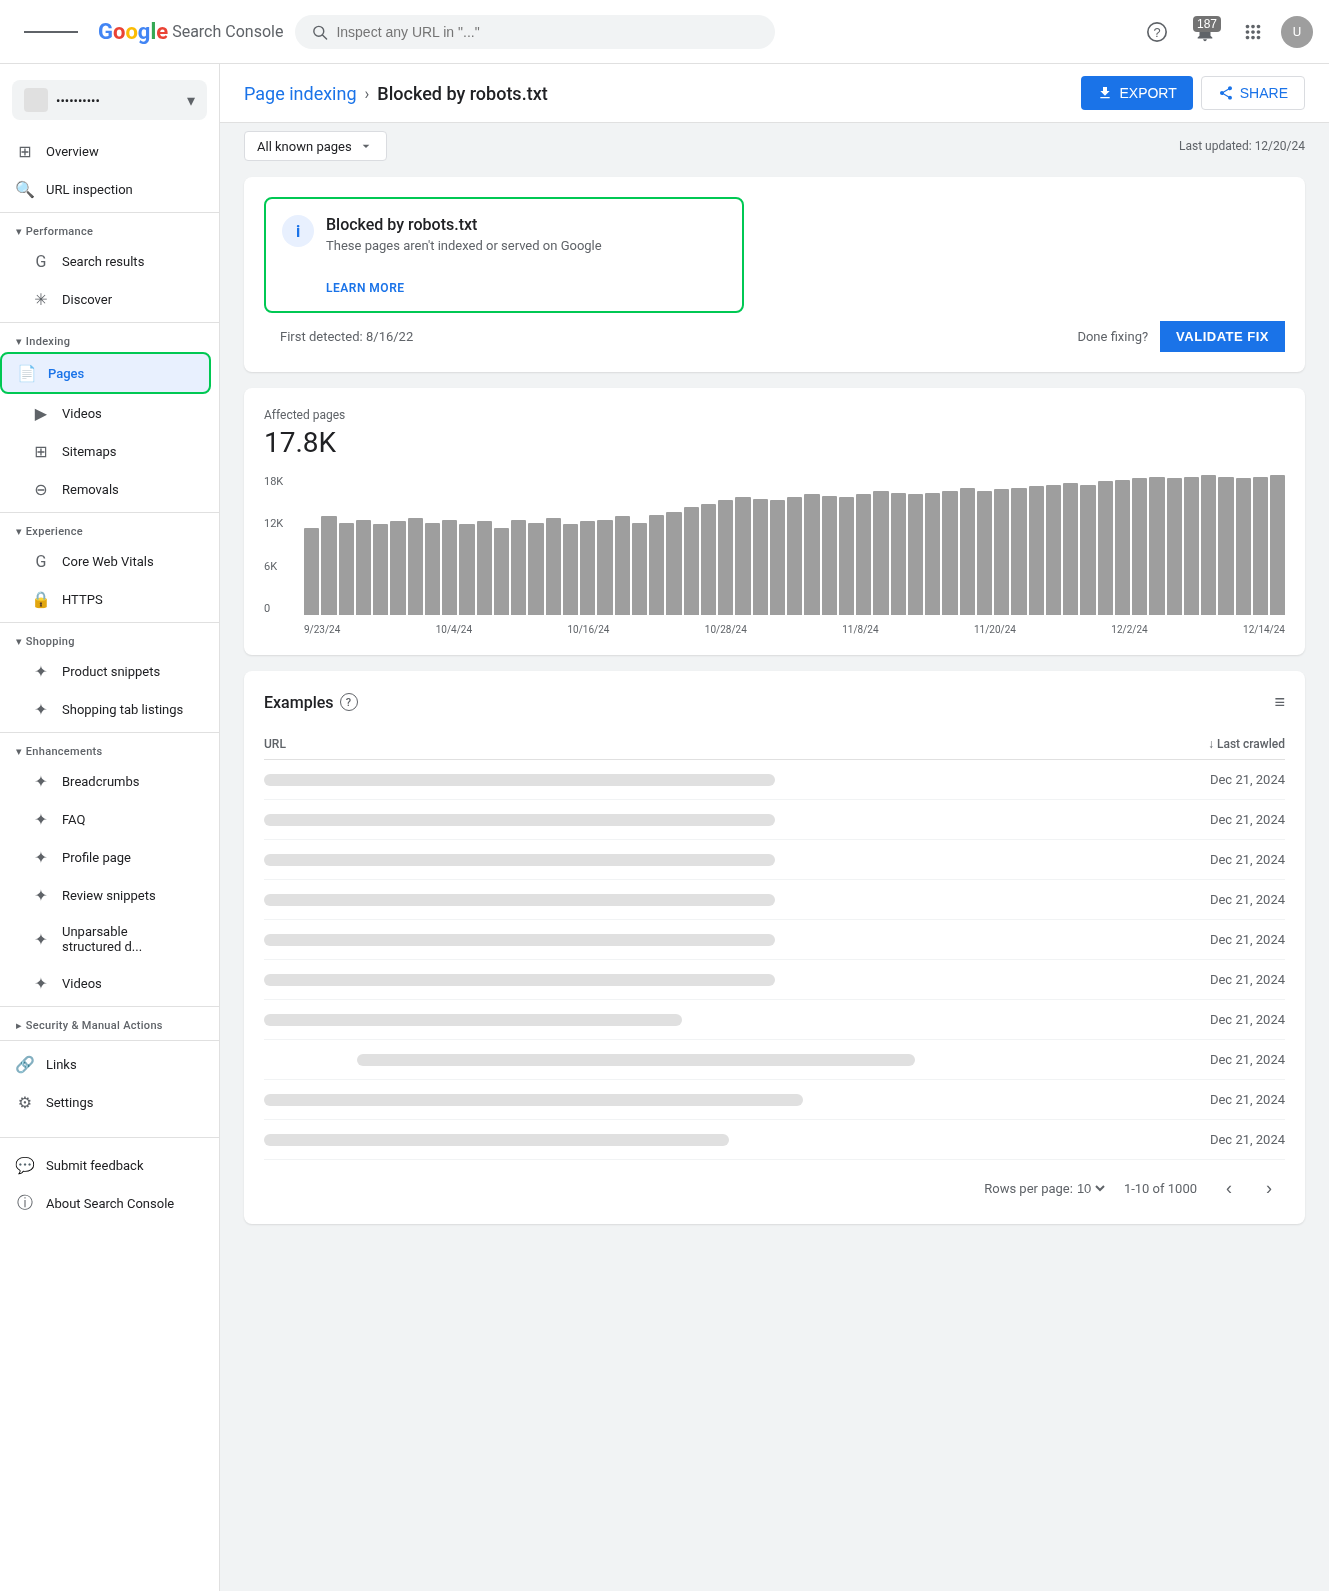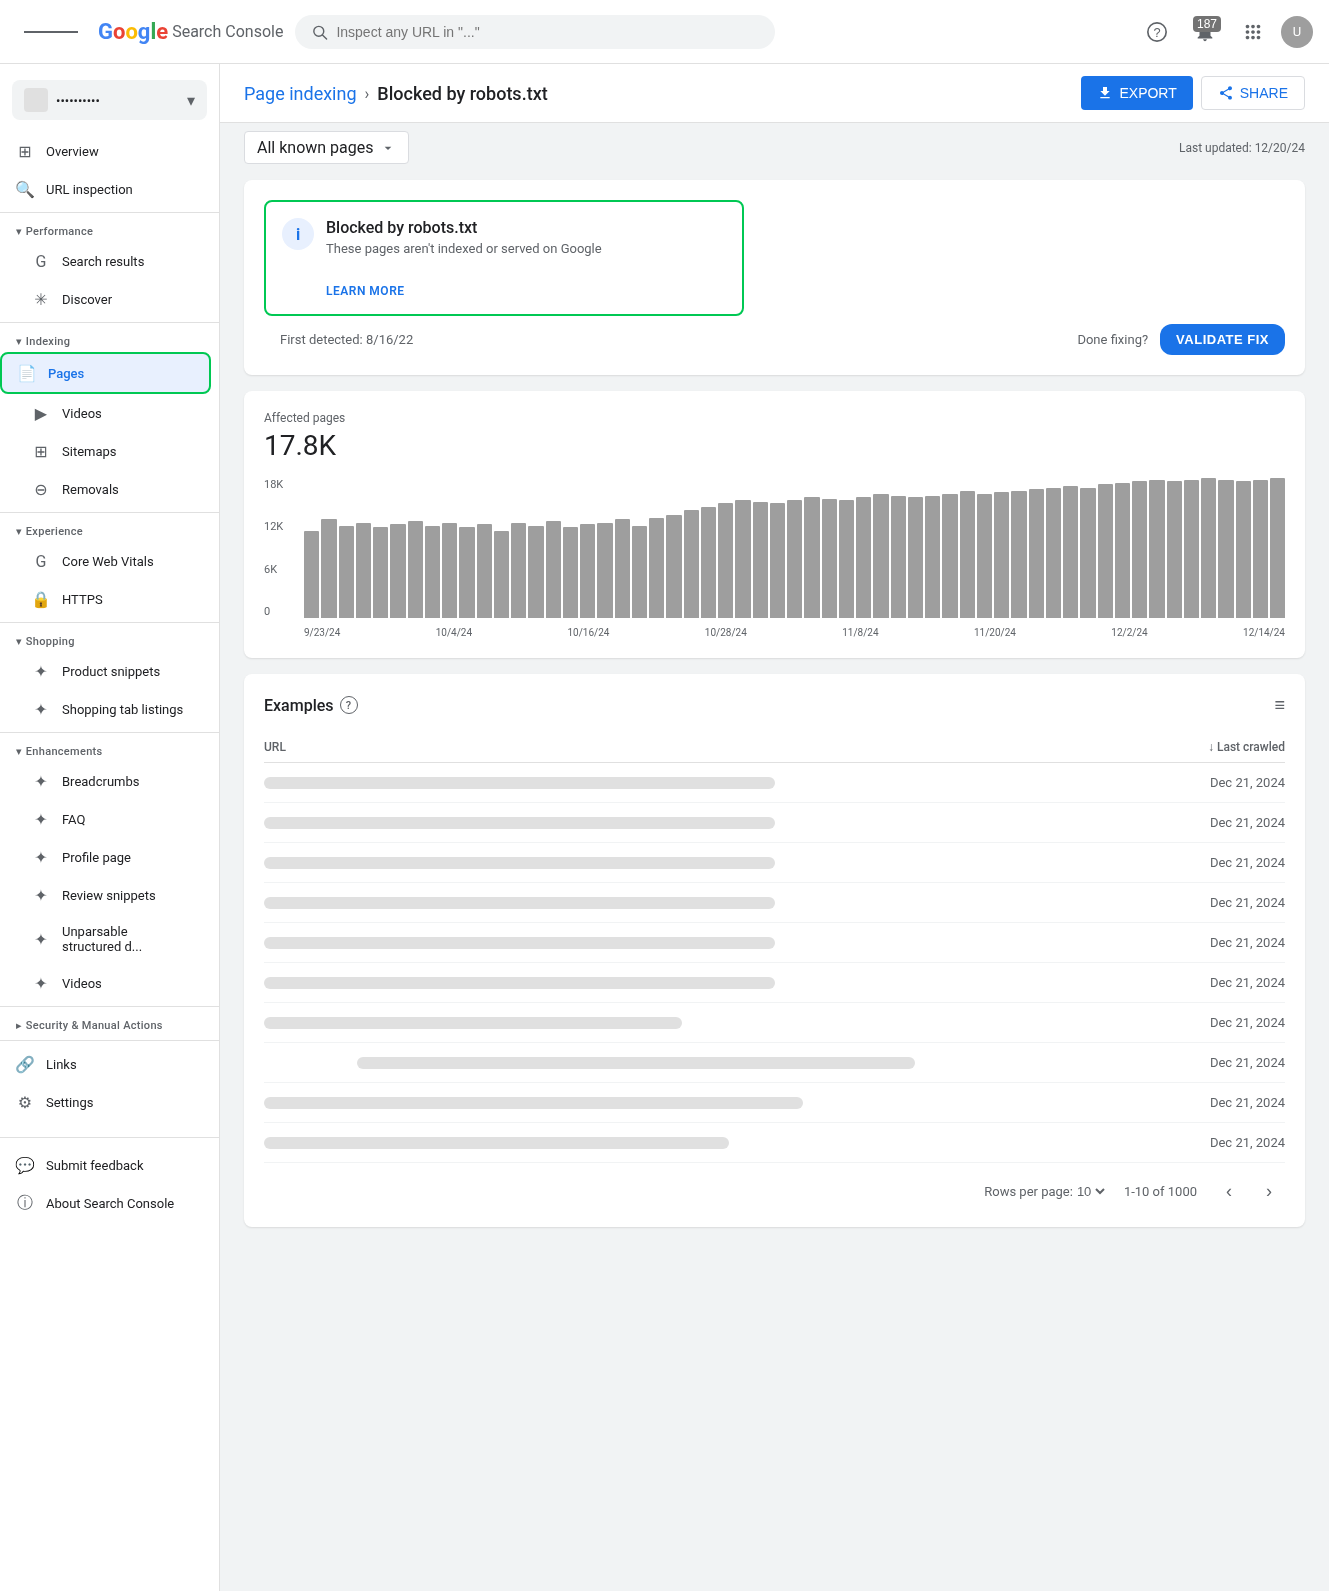--- a/index.html
+++ b/index.html
@@ -73,21 +73,21 @@
     }
     .header-actions { display: flex; gap: 8px; }
 
     
     .filter-bar {
       display: flex; align-items: center; justify-content: space-between;
       padding: 8px 24px 0; background: #f1f3f4;
     }
     .filter-dropdown {
       display: flex; align-items: center; gap: 6px; padding: 6px 12px;
-      background: #fff; border: 1px solid #dadce0; border-radius: 4px; cursor: pointer; font-size: 16px;
+      background: #fff; border: 1px solid #dadce0; border-radius: 4px; cursor: pointer; font-size: 13px;
     }
     .last-updated { font-size: 12px; color: #5f6368; }
 
     
     .content-area { padding: 16px 24px; display: flex; flex-direction: column; gap: 16px; }
 
     
     .card { background: #fff; border-radius: 8px; padding: 20px; box-shadow: 0 1px 2px rgba(0,0,0,0.1); }
 
     
@@ -99,21 +99,21 @@
     .info-icon { width: 32px; height: 32px; border-radius: 50%; background: #e8f0fe; display: flex; align-items: center; justify-content: center; flex-shrink: 0; color: #1a73e8; font-weight: 700; font-size: 16px; }
     .info-content .info-title { font-size: 16px; font-weight: 500; margin-bottom: 4px; }
     .info-content .info-sub { font-size: 13px; color: #5f6368; }
     .learn-more { margin-top: 28px; font-size: 12px; font-weight: 600; color: #1a73e8; cursor: pointer; letter-spacing: 0.5px; }
 
     
     .validate-row { display: flex; align-items: center; justify-content: space-between; margin-top: 8px; margin-left: 16px; }
     .first-detected { font-size: 13px; color: #5f6368; }
     .done-fixing { display: flex; align-items: center; gap: 12px; }
     .done-fixing-text { font-size: 13px; color: #5f6368; }
-    .btn-validate { background: #1a73e8; color: #fff; border: none; border-radius: 12px; padding: 8px 16px; cursor: pointer; font-size: 13px; font-weight: 600; letter-spacing: 0.5px; }
+    .btn-validate { background: #1a73e8; color: #fff; border: none; border-radius: 0; padding: 8px 16px; cursor: pointer; font-size: 13px; font-weight: 600; letter-spacing: 0.5px; }
 
     
     .affected-label { font-size: 12px; color: #5f6368; margin-bottom: 4px; }
     .affected-count { font-size: 28px; font-weight: 400; margin-bottom: 16px; }
 
     .chart-container { position: relative; height: 160px; width: 100%; }
     .chart-y-labels { position: absolute; left: 0; top: 0; bottom: 20px; display: flex; flex-direction: column; justify-content: space-between; font-size: 11px; color: #5f6368; width: 36px; }
     .chart-area { position: absolute; left: 40px; right: 0; top: 0; bottom: 20px; display: flex; align-items: flex-end; gap: 2px; }
     .chart-bar { flex: 1; background: #9e9e9e; border-radius: 1px 1px 0 0; }
     .chart-x-labels { position: absolute; left: 40px; right: 0; bottom: 0; display: flex; justify-content: space-between; font-size: 10px; color: #5f6368; }

